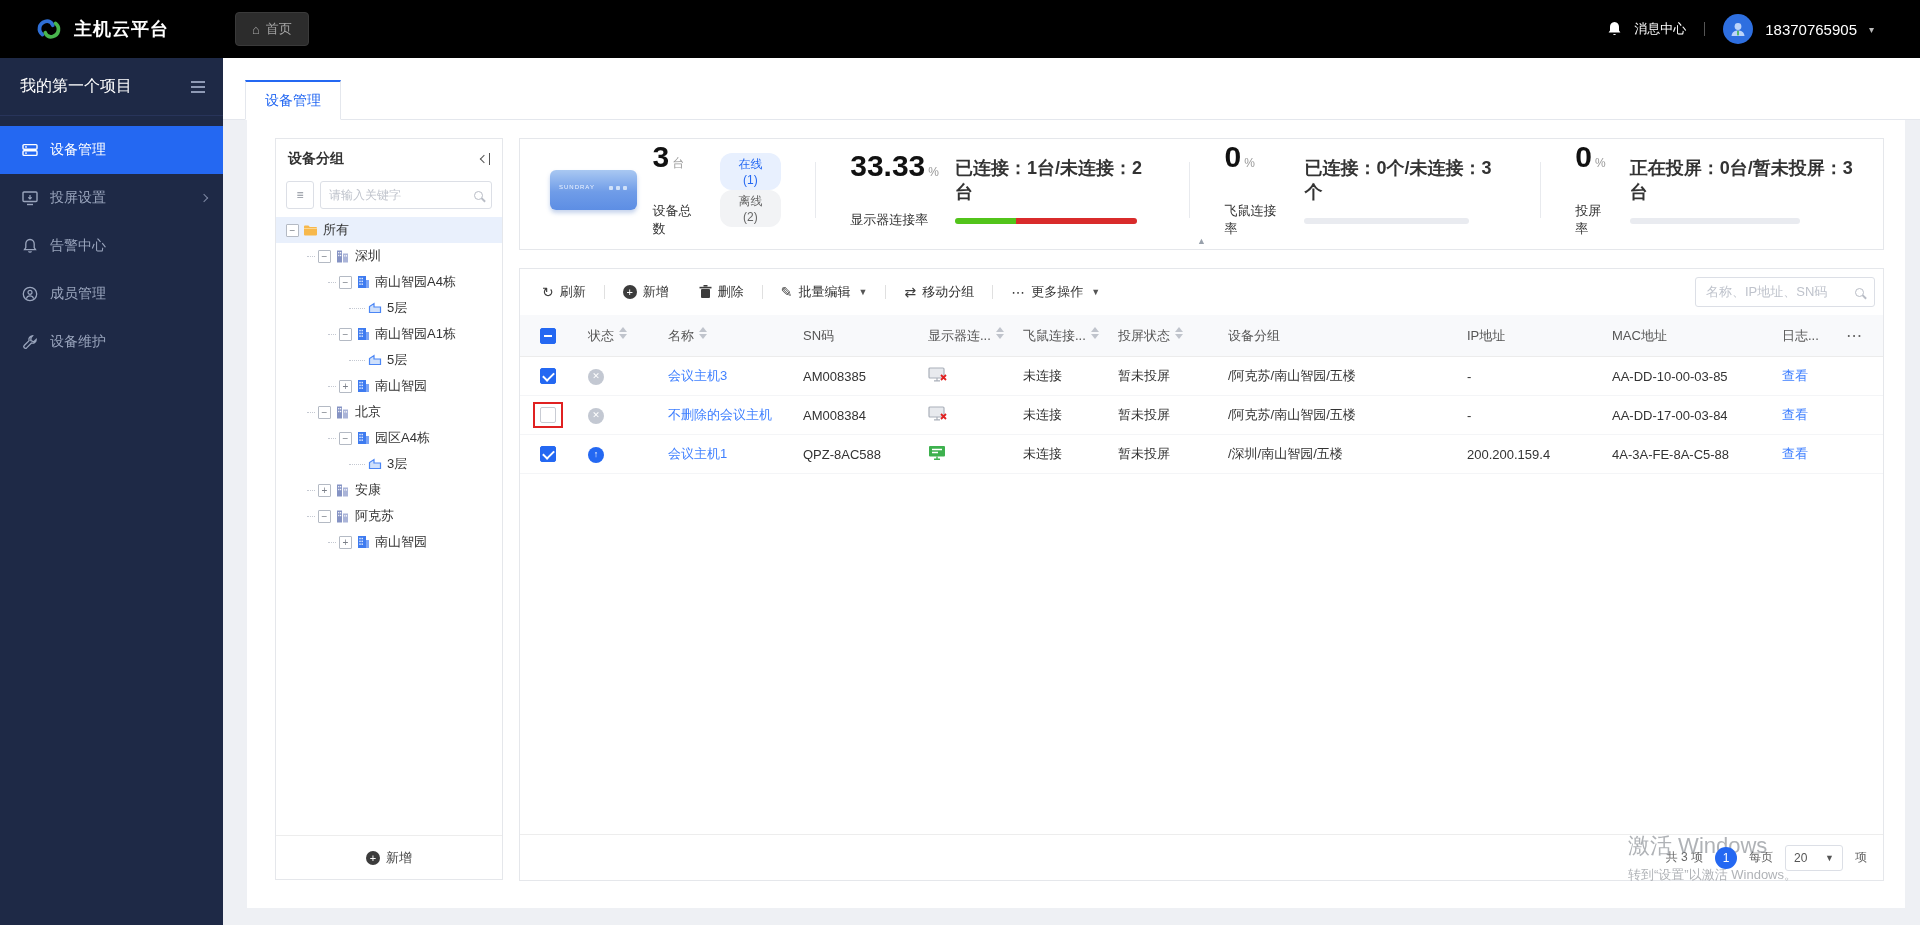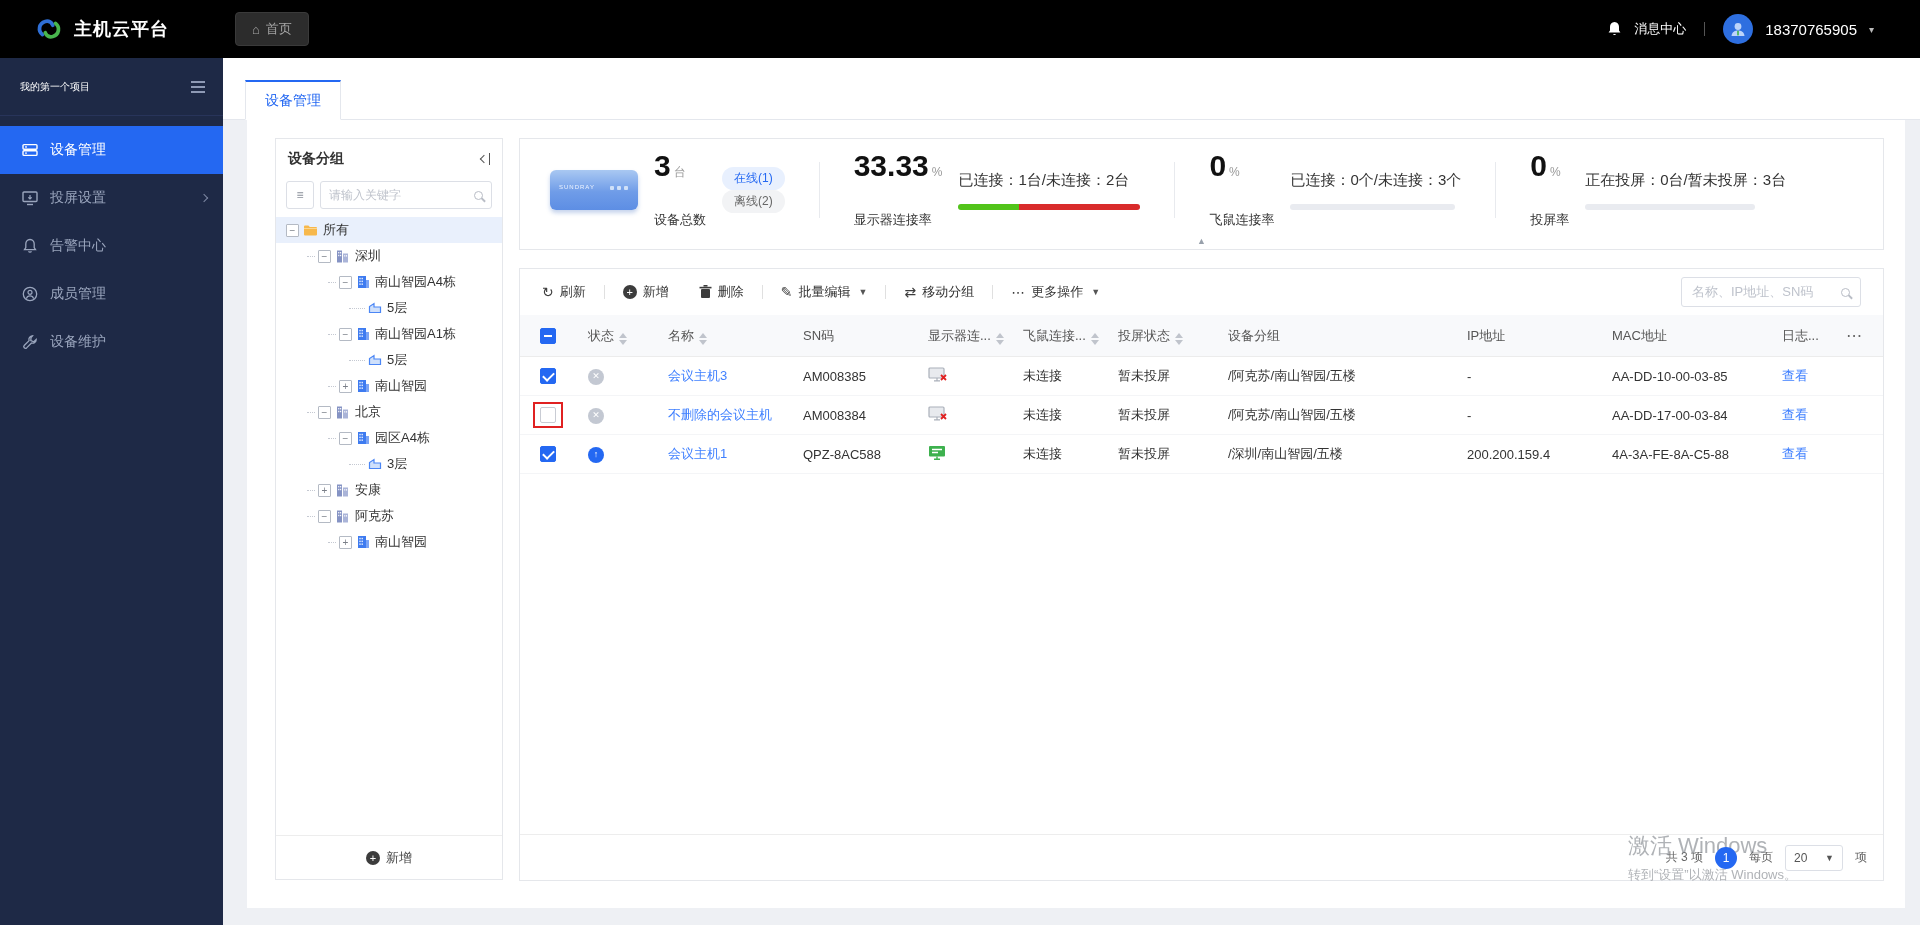--- a/index.html
+++ b/index.html
@@ -15,21 +15,21 @@
   .logo-title { color:#fff; font-size:18px; font-weight:bold; letter-spacing:1px; white-space:nowrap; }
   .home-btn { margin-left:12px; height:34px; padding:0 16px; background:#2c2c2c; border:1px solid #3a3a3a; border-radius:4px; color:#a6a6a6; font-size:13px; display:flex; align-items:center; gap:6px; cursor:pointer; }
   .topbar-right { margin-left:auto; display:flex; align-items:center; gap:12px; padding-right:46px; color:#fff; font-size:13px; }
   .bell-svg { display:block; }
   .tr-divider { width:1px; height:14px; background:#555; margin:0 6px; }
   .avatar { width:30px; height:30px; border-radius:50%; background:#2e6fe0; display:flex; align-items:center; justify-content:center; }
   .username { font-size:15px; color:#fff; }
   .caret { font-size:10px; color:#bbb; }
   
   .sidebar { position:absolute; left:0; top:58px; width:223px; bottom:0; background:#1e2946; z-index:10; }
-  .project-row { height:58px; display:flex; align-items:center; justify-content:space-between; padding:0 18px 0 20px; color:#fff; font-size:10px; border-bottom:1px solid #28345a; }
+  .project-row { height:58px; display:flex; align-items:center; justify-content:space-between; padding:0 18px 0 20px; color:#fff; font-size:16px; border-bottom:1px solid #28345a; }
   .burger { display:flex; flex-direction:column; gap:3px; cursor:pointer; }
   .burger span { display:block; width:14px; height:2px; background:#8e99b5; }
   .menu { margin-top:10px; }
   .menu-item { height:48px; display:flex; align-items:center; gap:12px; padding:0 18px 0 22px; color:#9aa5bd; font-size:14px; cursor:pointer; position:relative; }
   .menu-item.active { background:#2468f2; color:#fff; }
   .menu-item .chev-r { position:absolute; right:16px; width:6px; height:6px; border-right:1.5px solid #7d88a3; border-top:1.5px solid #7d88a3; transform:rotate(45deg); }
   
   .main { position:absolute; left:223px; top:58px; right:0; bottom:0; }
   .tabstrip { position:relative; height:62px; background:#fff; border-bottom:1px solid #e4e7ed; }
   .tab { position:absolute; left:22px; bottom:-1px; width:96px; height:40px; background:#fff; border:1px solid #e4e7ed; border-top:2px solid #2468f2; border-bottom:1px solid #fff; color:#2468f2; font-size:14px; display:flex; align-items:center; justify-content:center; cursor:pointer; }
@@ -64,37 +64,37 @@
   .numblock { text-align:left; }
   .bignum { font-size:30px; font-weight:bold; color:#111; line-height:30px; }
   .bignum .unit { font-size:12px; font-weight:normal; color:#999; margin-left:3px; }
   .stat-label { font-size:13px; color:#333; margin-top:24px; }
   .badges { display:grid; gap:0; }
   .pill { font-size:12px; padding:3px 12px; border-radius:12px; text-align:center; }
   .pill.online { color:#2468f2; background:#e8f0fe; }
   .pill.offline { color:#666; background:#f2f3f5; }
   .stat-divider { width:1px; height:56px; background:#e8eaee; margin:0 34px; flex:none; }
   .detail-block { }
-  .detail-text { font-size:15px; color:#333; }
+  .detail-text { font-size:18px; color:#333;font-weight:bold; }
   .bar { height:6px; border-radius:3px; background:#e9ebf0; margin-top:14px; overflow:hidden; display:flex; }
   .bar .g { background:#52c41a; height:100%; }
   .bar .r { background:#d92b2b; height:100%; flex:1; }
   .stats-collapse { position:absolute; left:50%; bottom:1px; transform:translateX(-50%); font-size:9px; color:#98a0ab; cursor:pointer; padding:2px 18px; }
   
   .table-panel { position:absolute; left:272px; top:148px; width:1365px; height:613px; border:1px solid #e5e7eb; background:#fff; }
   .toolbar { height:46px; display:flex; align-items:center; padding-left:22px; position:relative; }
   .tbtn { display:flex; align-items:center; gap:6px; font-size:13px; color:#333; cursor:pointer; }
   .tbtn .ico { color:#3c3c3c; font-size:14px; line-height:14px; }
   .tb-sep { width:1px; height:14px; background:#e0e0e0; margin:0 18px; }
   .tb-gap { width:30px; }
   .dd-caret { font-size:9px; color:#555; margin-left:2px; }
-  .tb-search { position:absolute; right:22px; top:8px; width:180px; height:30px; border:1px solid #dcdfe6; border-radius:3px; display:flex; align-items:center; justify-content:space-between; padding:0 10px; color:#bfc3cc; font-size:13px; background:#fff; }
+  .tb-search { position:absolute; right:8px; top:8px; width:180px; height:30px; border:1px solid #dcdfe6; border-radius:3px; display:flex; align-items:center; justify-content:space-between; padding:0 10px; color:#bfc3cc; font-size:13px; background:#fff; }
   .trow { display:grid; grid-template-columns:56px 80px 135px 125px 95px 95px 110px 239px 145px 170px 60px 50px; align-items:center; }
   .thead { height:42px; background:#f8f9fb; border-bottom:1px solid #ececec; font-size:13px; color:#555; }
-  .hcell { display:flex; align-items:flex-end; padding-left:12px; }
+  .hcell { display:flex; align-items:flex-start; padding-left:12px; }
   .sort { display:inline-flex; flex-direction:column; gap:2px; margin-left:5px; }
   .sort i { display:block; width:0; height:0; border-left:4px solid transparent; border-right:4px solid transparent; }
   .sort .up { border-bottom:5px solid #c0c4cc; }
   .sort .dn { border-top:5px solid #c0c4cc; }
   .cb-cell { display:flex; justify-content:center; position:relative; }
   .cb { width:16px; height:16px; border-radius:2px; position:relative; display:inline-block; }
   .cb.checked, .cb.indet { background:#2468f2; border:1px solid #2468f2; }
   .cb.empty { background:#fff; border:1px solid #c9ccd4; }
   .cb.checked::after { content:''; position:absolute; left:4px; top:1px; width:5px; height:9px; border-right:2px solid #fff; border-bottom:2px solid #fff; transform:rotate(45deg); }
   .cb.indet::after { content:''; position:absolute; left:3px; top:6px; width:8px; height:2px; background:#fff; }

